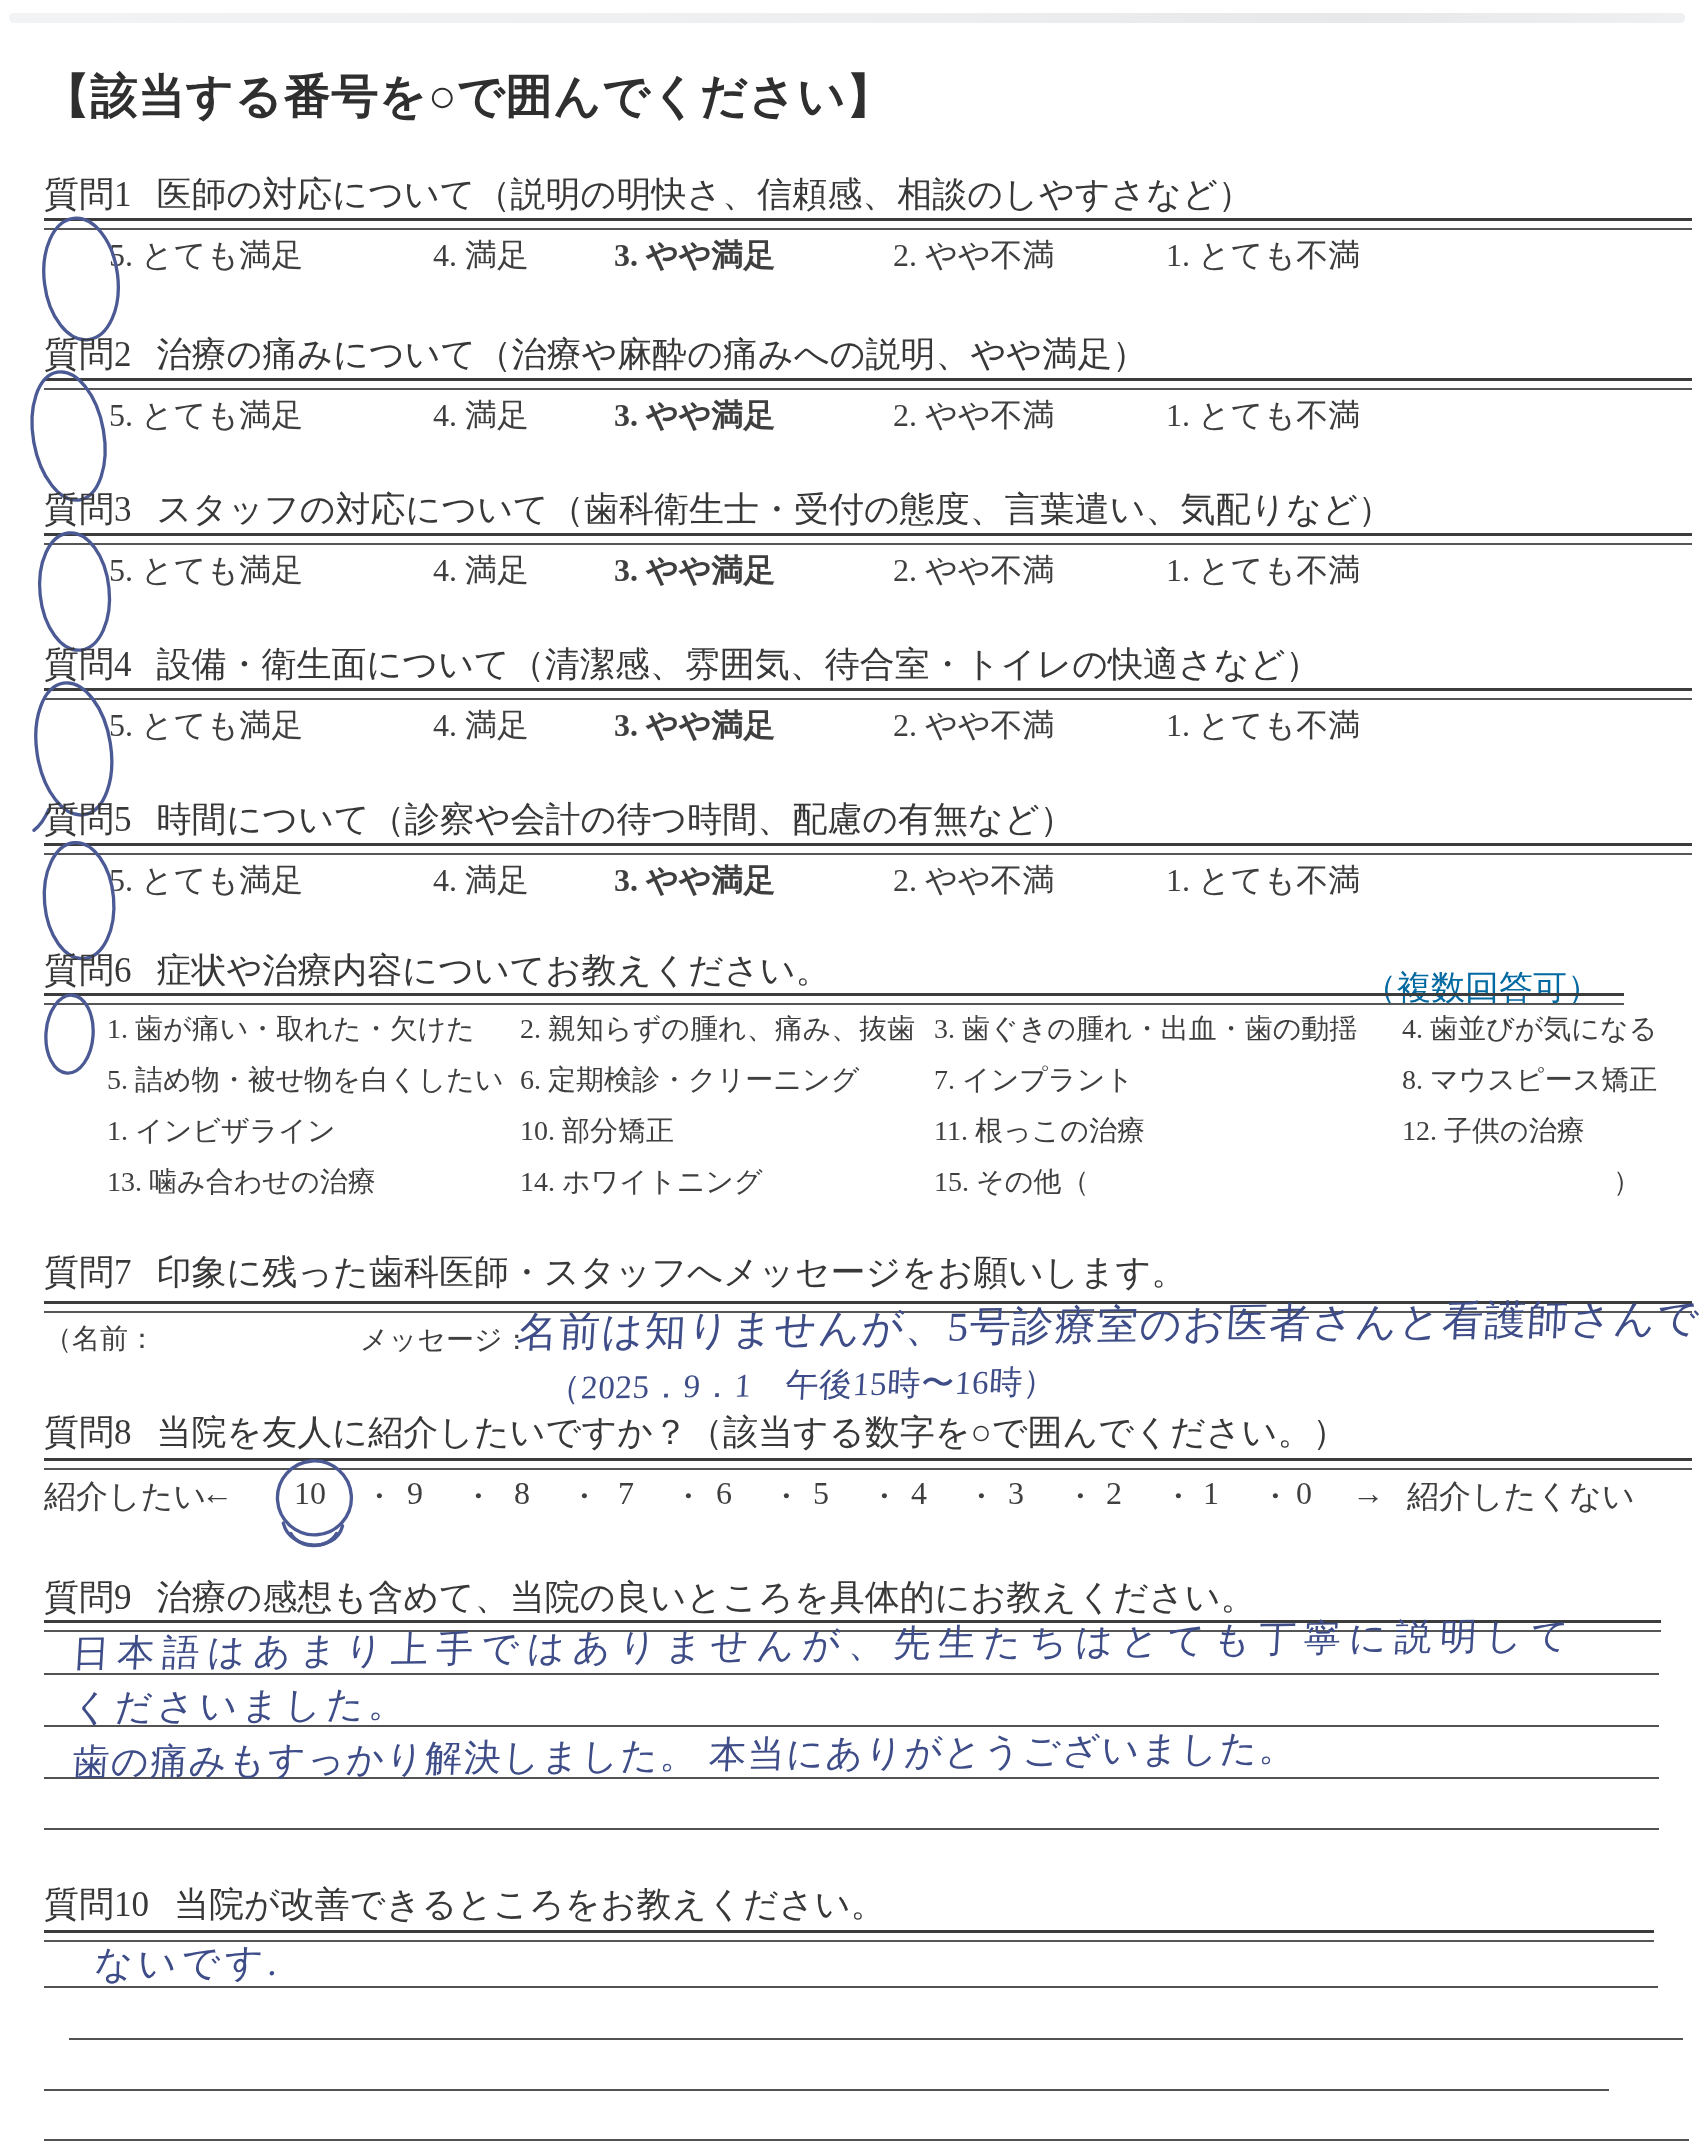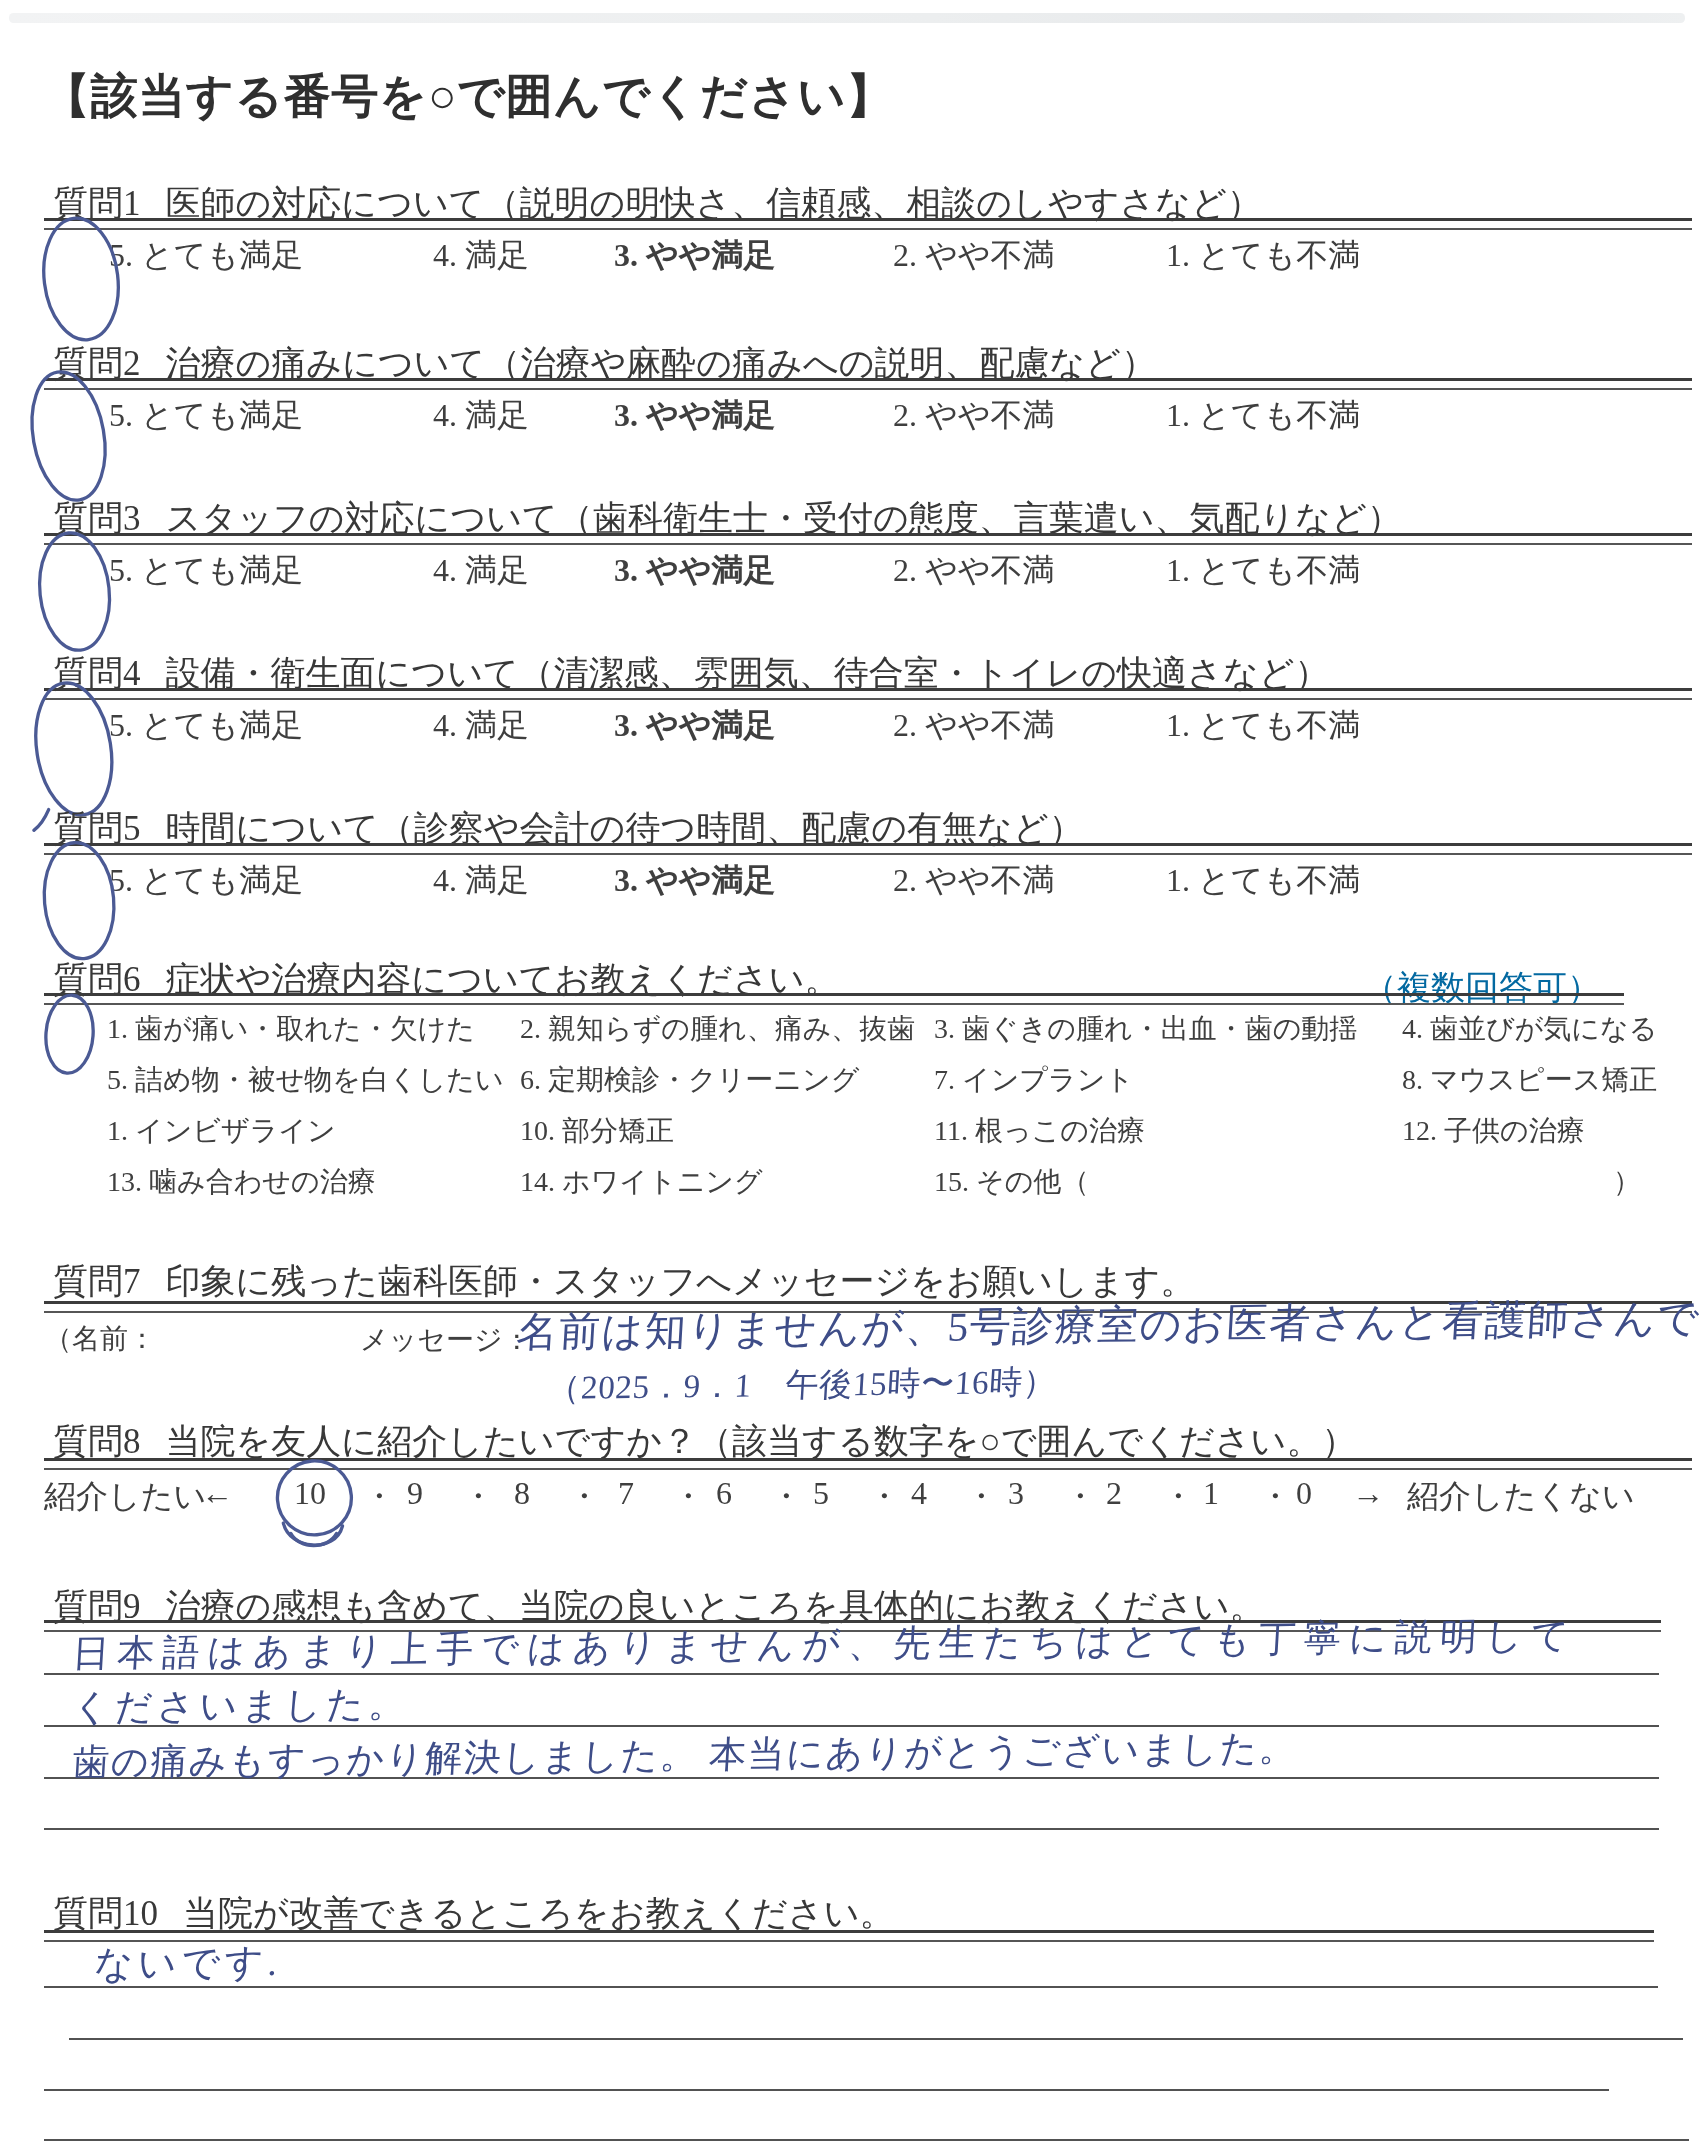--- a/index.html
+++ b/index.html
@@ -14,21 +14,21 @@
   .scan-top{
     left:8.9px;top:13.3px;width:1676px;height:9.6px;
     background:linear-gradient(to right,#f2f3f4 0%,#eceeef 55%,#e6e8ea 80%,#eef0f1 100%);
     border-radius:4.4px;
   }
   
   .page-title{
     left:43px;top:65px;font-size:47px;font-weight:600;color:#2f2f2f;
     letter-spacing:0.7px;white-space:nowrap;
   }
-  .qheading{font-size:35px;font-weight:500;color:#383838;white-space:nowrap;margin:9px;}
+  .qheading{font-size:35px;font-weight:500;color:#383838;white-space:nowrap;margin:0;}
   .qheading .qlabel{margin-right:25px;}
   .rule-double{
     height:7.4px;border-top:3px solid #3c3c3c;border-bottom:2.2px solid #565656;
     width:1648px;
   }
   .opts{position:absolute;font-size:32px;color:#3f3f3f;white-space:nowrap;width:100%;}
   .opts span{position:absolute;top:0;}
   .o5{left:65px;} .o4{left:389px;} .o3{left:570px;font-weight:bold;} .o2{left:849px;} .o1{left:1122px;}
   
   .qblock{position:absolute;left:44px;width:1648px;}
@@ -65,21 +65,21 @@
     <span class="o3">3. やや満足</span>
     <span class="o2">2. やや不満</span>
     <span class="o1">1. とても不満</span>
   </div>
   <svg class="mark" style="left:-13.3px;top:38px" width="103" height="140" viewBox="0 0 140 190">
     <ellipse cx="68" cy="95" rx="50" ry="83" transform="rotate(-7 68 95)"></ellipse>
   </svg>
 </section>
 
 <section class="qblock" style="top:331px">
-  <h2 class="qheading"><span class="qlabel">質問2</span><span>治療の痛みについて（治療や麻酔の痛みへの説明、配慮など）</span></h2>
+  <h2 class="qheading"><span class="qlabel">質問2</span><span>治療の痛みについて（治療や麻酔の痛みへの説明、やや満足）</span></h2>
   <div class="rule-double"></div>
   <div class="opts">
     <span class="o5">5. とても満足</span>
     <span class="o4">4. 満足</span>
     <span class="o3">3. やや満足</span>
     <span class="o2">2. やや不満</span>
     <span class="o1">1. とても不満</span>
   </div>
   <svg class="mark" style="left:-23.6px;top:31px" width="103" height="148" viewBox="0 0 140 200">
     <ellipse cx="66" cy="100" rx="48" ry="88" transform="rotate(-10 66 100)"></ellipse>

